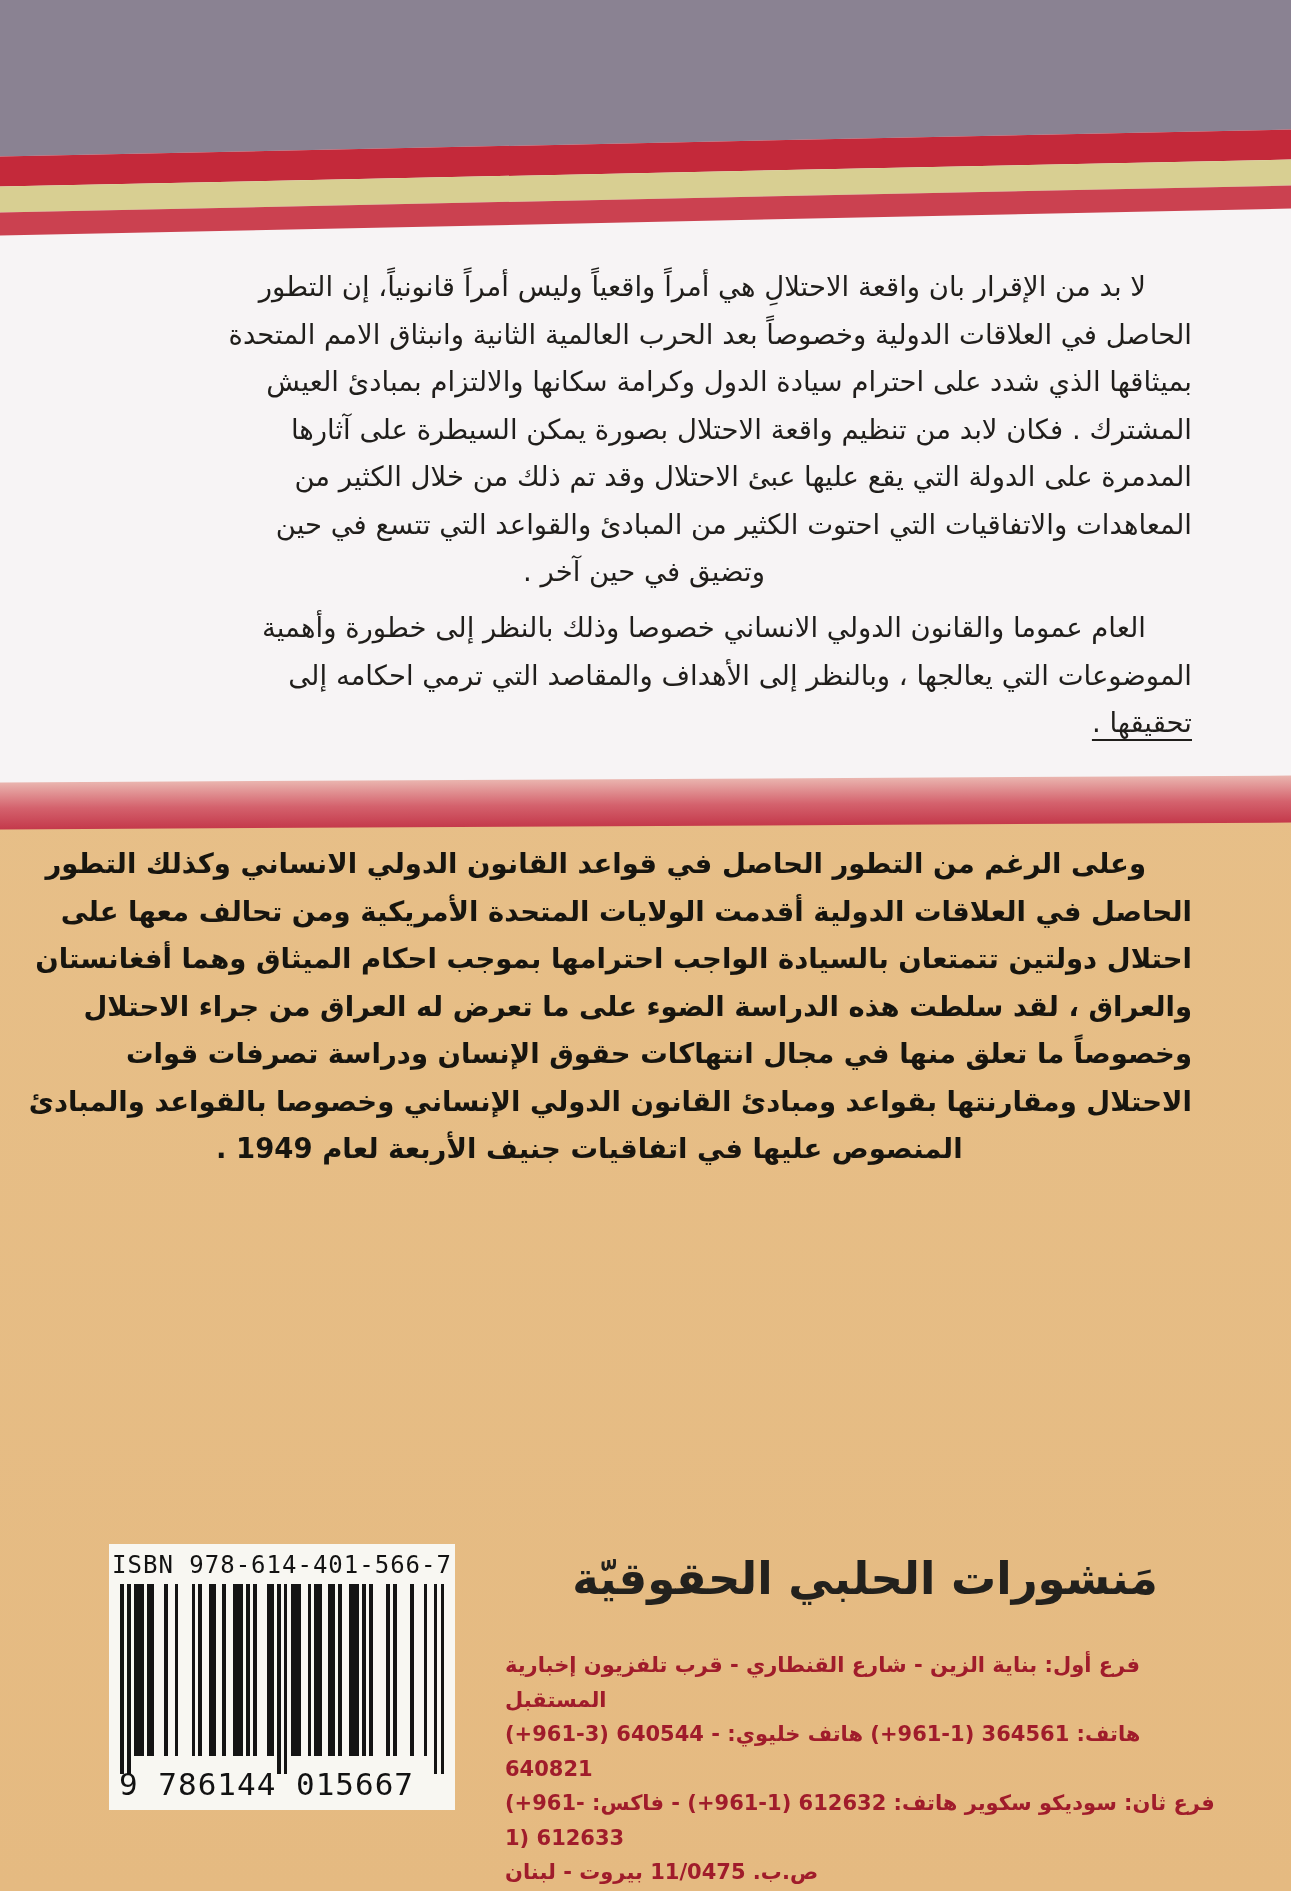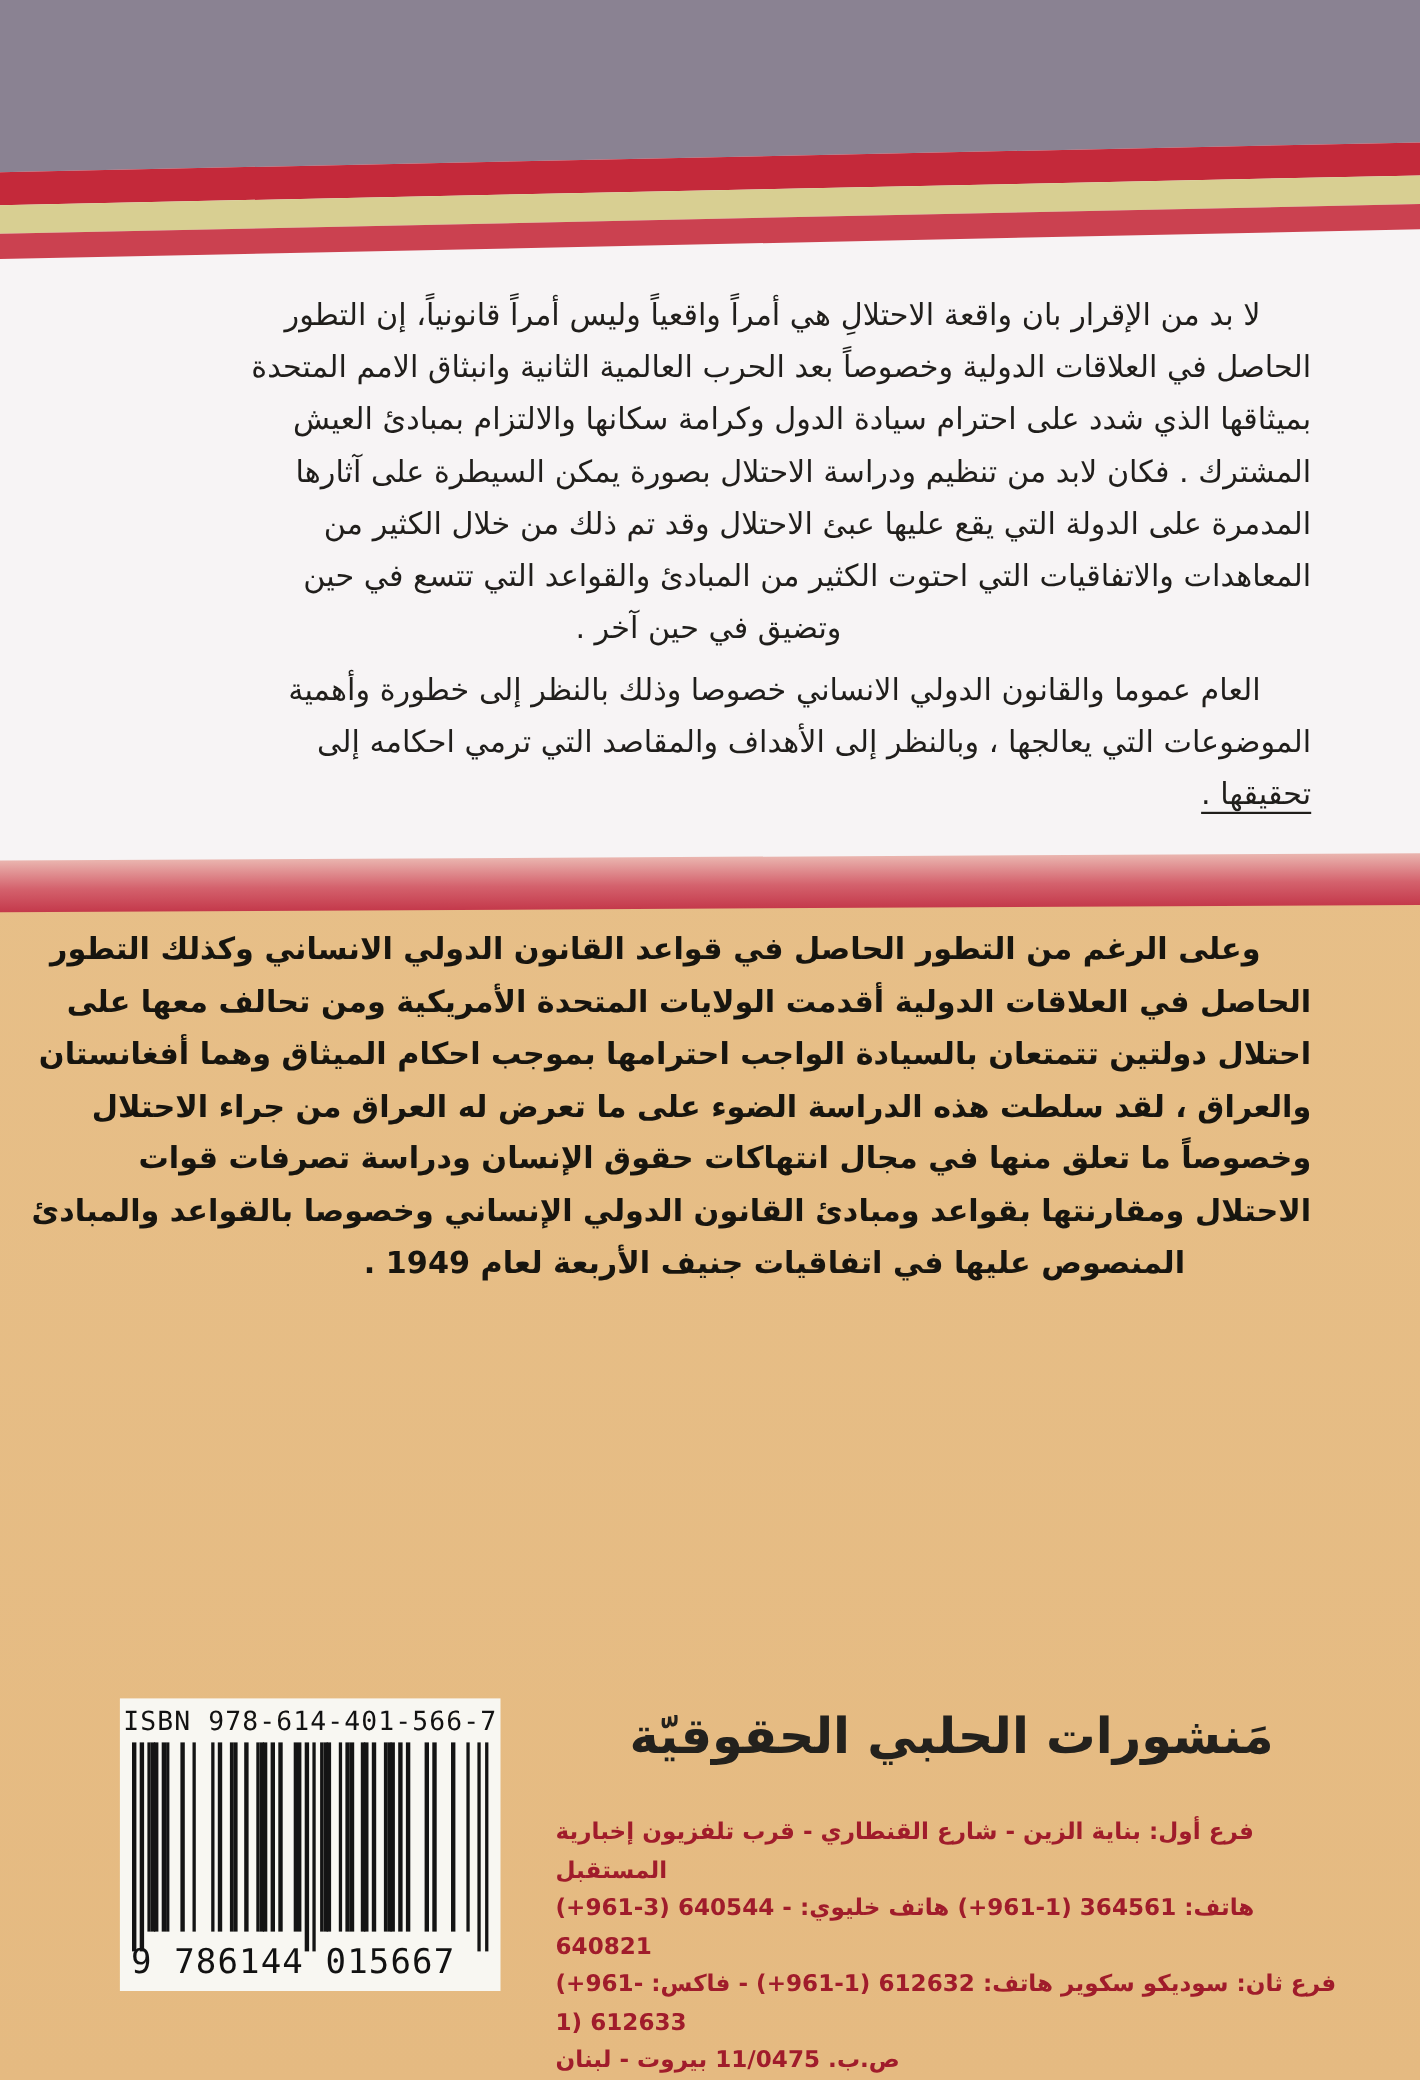--- a/index.html
+++ b/index.html
@@ -25,21 +25,21 @@
   
   .text-col{position:absolute;left:96px;width:1096px;direction:rtl;}
   .para{font-size:27.5px;line-height:47.5px;color:#201e1b;}
   .para .line{text-align:right;white-space:nowrap;}
   .para .line:first-child{padding-right:46px;}
   #para1{top:263px;}
   #para1 .line:last-child{text-align:center;}
   #para2{top:604px;}
   #para2 .line:last-child{text-decoration:underline;text-underline-offset:7px;}
   #tanpara{top:840px;font-weight:bold;color:#17150f;}
-  #tanpara .line:last-child{text-align:center;padding-left:120px;}
+  #tanpara .line:last-child{text-align:left;padding-left:120px;}
   
   .bc-label{position:absolute;left:109px;top:1544px;width:346px;height:266px;background:#f8f7f2;}
   .isbn-text{margin-top:7px;text-align:center;font-family:"DejaVu Sans Mono",monospace;
     font-size:24px;letter-spacing:1px;color:#121212;}
   #barcode-bars{position:relative;margin:5px auto 0;width:324px;height:190px;}
   #barcode-bars .bar{position:absolute;top:0;background:#141414;}
   .bc-digits{position:absolute;left:10px;bottom:8px;width:330px;
     font-family:"DejaVu Sans Mono",monospace;font-size:31px;color:#121212;letter-spacing:1px;}
   
   .pub-logo{position:absolute;left:520px;top:1552px;width:690px;text-align:center;
@@ -60,21 +60,21 @@
     <div class="band-gray"></div>
     <div class="band-red1"></div>
     <div class="band-cream"></div>
     <div class="band-red2"></div>
   </div>
 
   <div id="para1" class="text-col para">
       <div class="line">لا بد من الإقرار بان واقعة الاحتلالِ هي أمراً واقعياً وليس أمراً قانونياً، إن التطور</div>
       <div class="line">الحاصل في العلاقات الدولية وخصوصاً بعد الحرب العالمية الثانية وانبثاق الامم المتحدة</div>
       <div class="line">بميثاقها الذي شدد على احترام سيادة الدول وكرامة سكانها والالتزام بمبادئ العيش</div>
-      <div class="line">المشترك . فكان لابد من تنظيم ودراسة الاحتلال بصورة يمكن السيطرة على آثارها</div>
+      <div class="line">المشترك . فكان لابد من تنظيم واقعة الاحتلال بصورة يمكن السيطرة على آثارها</div>
       <div class="line">المدمرة على الدولة التي يقع عليها عبئ الاحتلال وقد تم ذلك من خلال الكثير من</div>
       <div class="line">المعاهدات والاتفاقيات التي احتوت الكثير من المبادئ والقواعد التي تتسع في حين</div>
       <div class="line">وتضيق في حين آخر .</div>
     </div>
 
   <div id="para2" class="text-col para">
       <div class="line">العام عموما والقانون الدولي الانساني خصوصا وذلك بالنظر إلى خطورة وأهمية</div>
       <div class="line">الموضوعات التي يعالجها ، وبالنظر إلى الأهداف والمقاصد التي ترمي احكامه إلى</div>
       <div class="line">تحقيقها .</div>
     </div>

